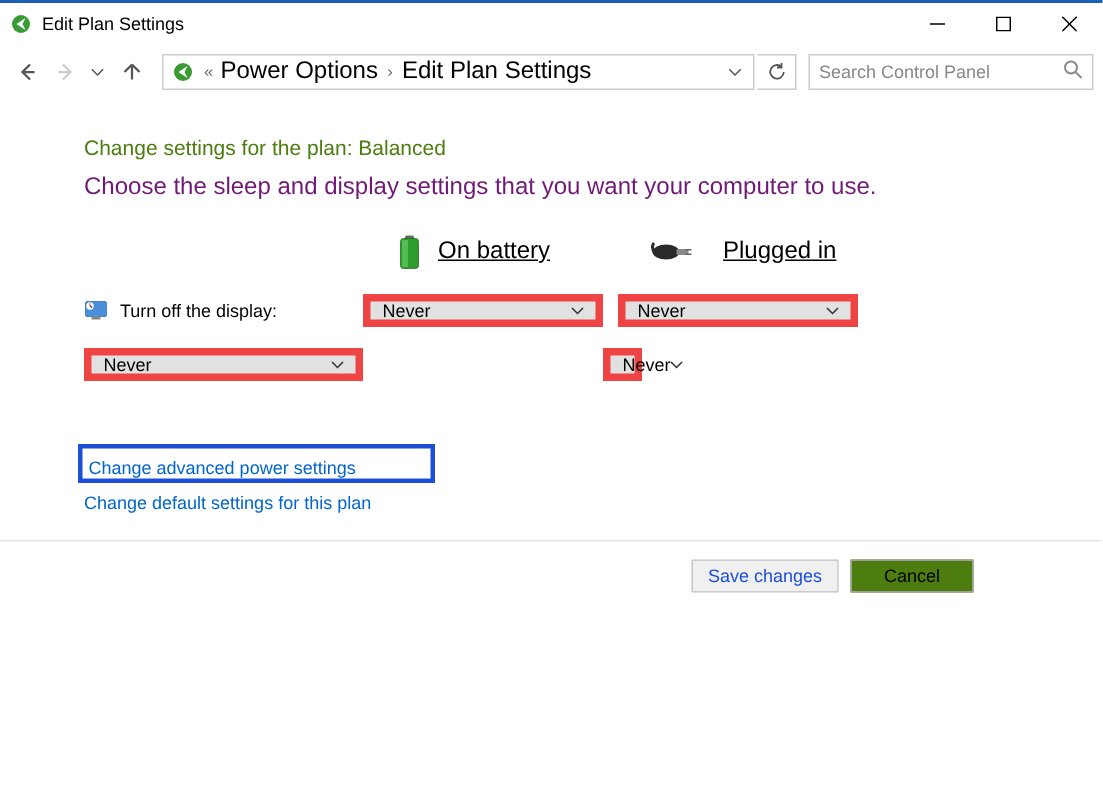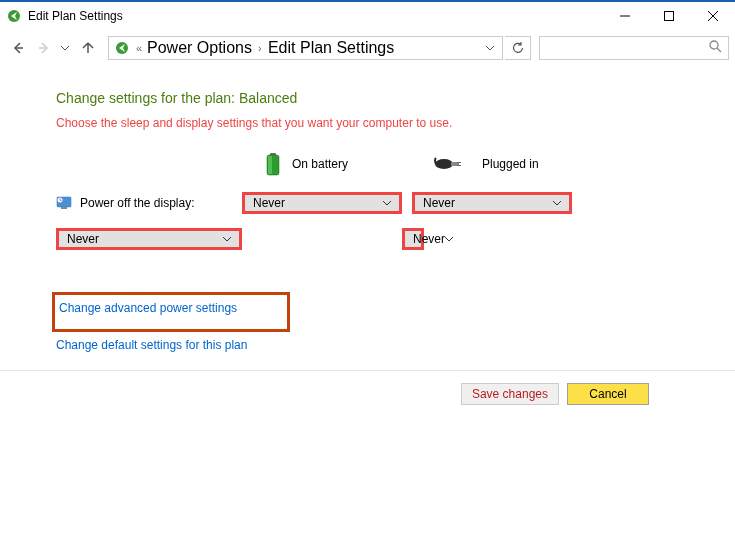--- a/index.html
+++ b/index.html
@@ -132,45 +132,45 @@
     .content {
       padding: 24px 0 0 56px;
     }
     .heading {
       font-size: 14px;
       color: #4d7c0f;
       font-weight: normal;
       margin-bottom: 10px;
     }
     .subtext {
-      font-size: 12px;
-      color: #ef4444;
+      font-size: 16px;
+      color: #701a75;
       margin-bottom: 22px;
     }
     .battery-icon-svg { width: 18px; height: 24px; }
     .plug-icon-svg { width: 28px; height: 16px; }
-    .col-text { font-size: 12px; color: #000; }
+    .col-text { font-size: 16px; color: #000; text-decoration: underline; }
     .setting-row {
       display: grid;
       grid-template-columns: 186px 160px 10px 160px;
       align-items: center;
       margin-bottom: 14px;
     }
     .setting-label {
       display: flex;
       align-items: center;
       gap: 8px;
     }
     .setting-icon {
       width: 16px; height: 16px;
       display: flex; align-items: center; justify-content: center;
     }
     .select {
       height: 22px;
-      border: 3px solid #ef4444;
+      border: 5px solid #ef4444;
       background: #e1e1e1;
       display: flex;
       align-items: center;
       padding: 0 8px;
       font-size: 12px;
       position: relative;
     }
     .select .dd {
       margin-left: auto;
       font-size: 9px;
@@ -179,50 +179,50 @@
     .links {
       margin-top: 42px;
     }
     .link {
       color: #0066cc;
       font-size: 12px;
       margin-bottom: 12px;
       display: block;
     }
     .link.hl {
-      border: 3px solid #c2410c;
-      padding: 6px 50px 14px 4px;
+      border: 3px solid #1d4ed8;
+      padding: 6px 50px 0 4px;
       display: inline-block;
       margin-left: -4px;
       margin-bottom: 6px;
     }
     .bottom-divider {
       height: 1px;
       background: #e5e5e5;
       margin-top: 18px;
     }
     .buttons {
       display: flex;
       justify-content: flex-end;
       gap: 8px;
       padding: 12px 86px 0 0;
     }
     .btn {
       min-width: 82px;
       height: 22px;
       border: 1px solid #a0a0a0;
-      background: #fde047;
+      background: #4d7c0f;
       font-size: 12px;
       display: flex;
       align-items: center;
       justify-content: center;
       padding: 0 10px;
     }
     .btn.disabled {
-      color: #b91c1c;
+      color: #1d4ed8;
       border-color: #ccc;
       background: #f0f0f0;
     }
   </style>
 </head>
 <body>
 
 <div class="titlebar">
   <div class="app-icon">
     <svg width="16" height="16" viewBox="0 0 16 16">
@@ -290,20 +290,21 @@
           <path d="M0 0 L4 4 L8 0" fill="none" stroke="#555" stroke-width="1"></path>
         </svg>
     </div>
   </div>
   <div class="refresh">
     <svg width="14" height="14" viewBox="0 0 14 14">
         <path d="M11.5 7 A4.5 4.5 0 1 1 10 3.5 M10 1 L10 4 L7 4" fill="none" stroke="#555" stroke-width="1.2"></path>
       </svg>
   </div>
   <div class="search">
+    <span class="search-text">Search Control Panel</span>
     <span class="search-icon">
       <svg width="13" height="13" viewBox="0 0 13 13">
           <circle cx="5" cy="5" r="4" fill="none" stroke="#888" stroke-width="1.3"></circle>
           <line x1="8" y1="8" x2="12" y2="12" stroke="#888" stroke-width="1.3"></line>
         </svg>
     </span>
   </div>
 </div>
 
 <div class="content">
@@ -336,21 +337,21 @@
     <div class="setting-label">
       <span class="setting-icon">
         <svg width="16" height="16" viewBox="0 0 16 16">
           <rect x="1" y="2" width="14" height="10" fill="#4a90d9" rx="1" stroke="#2a6eb8" stroke-width="0.5"></rect>
           <rect x="5" y="12" width="6" height="2" fill="#888"></rect>
           <circle cx="4" cy="5" r="2.5" fill="#fff"></circle>
           <line x1="4" y1="3" x2="4" y2="5" stroke="#d9534f" stroke-width="0.7"></line>
           <line x1="4" y1="5" x2="5.5" y2="6" stroke="#333" stroke-width="0.7"></line>
         </svg>
       </span>
-      <span>Power off the display:</span>
+      <span>Turn off the display:</span>
     </div>
     <div class="select">
       <span>Never</span>
       <span class="dd"><svg width="8" height="5">
             <path d="M0 0 L4 4 L8 0" fill="none" stroke="#333" stroke-width="1"></path>
           </svg></span>
     </div>
     <div></div>
     <div class="select">
       <span>Never</span>

